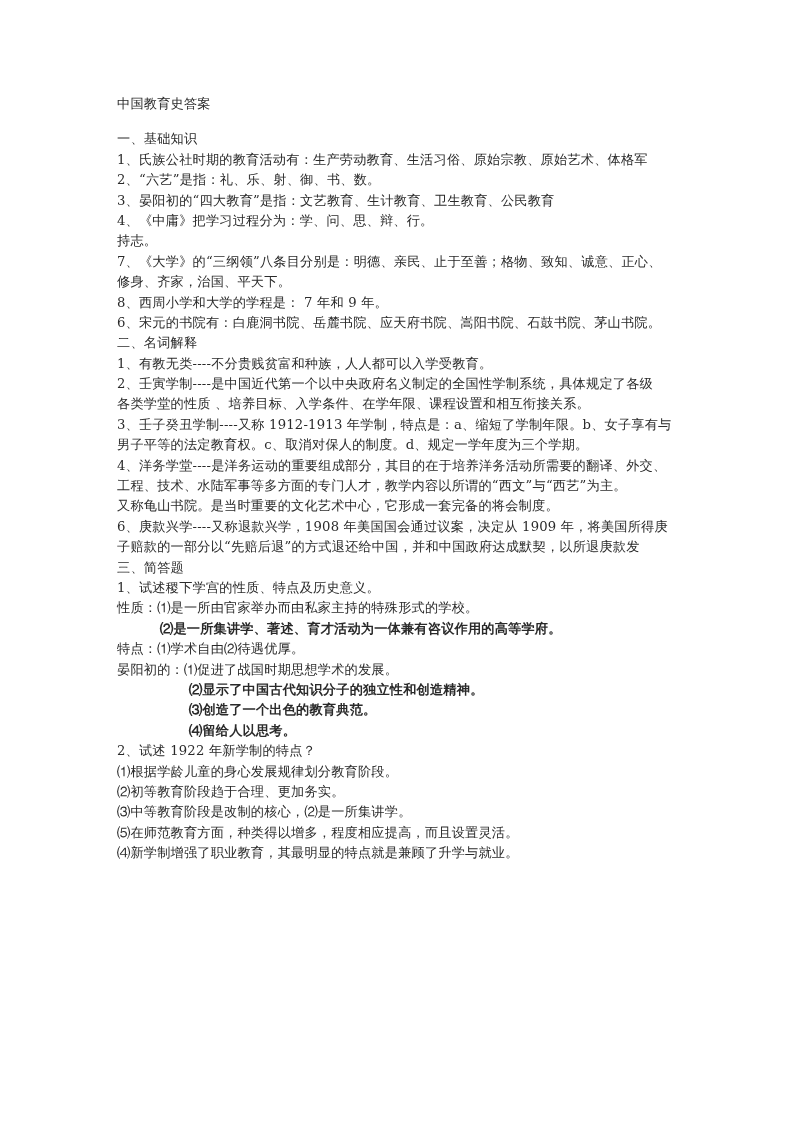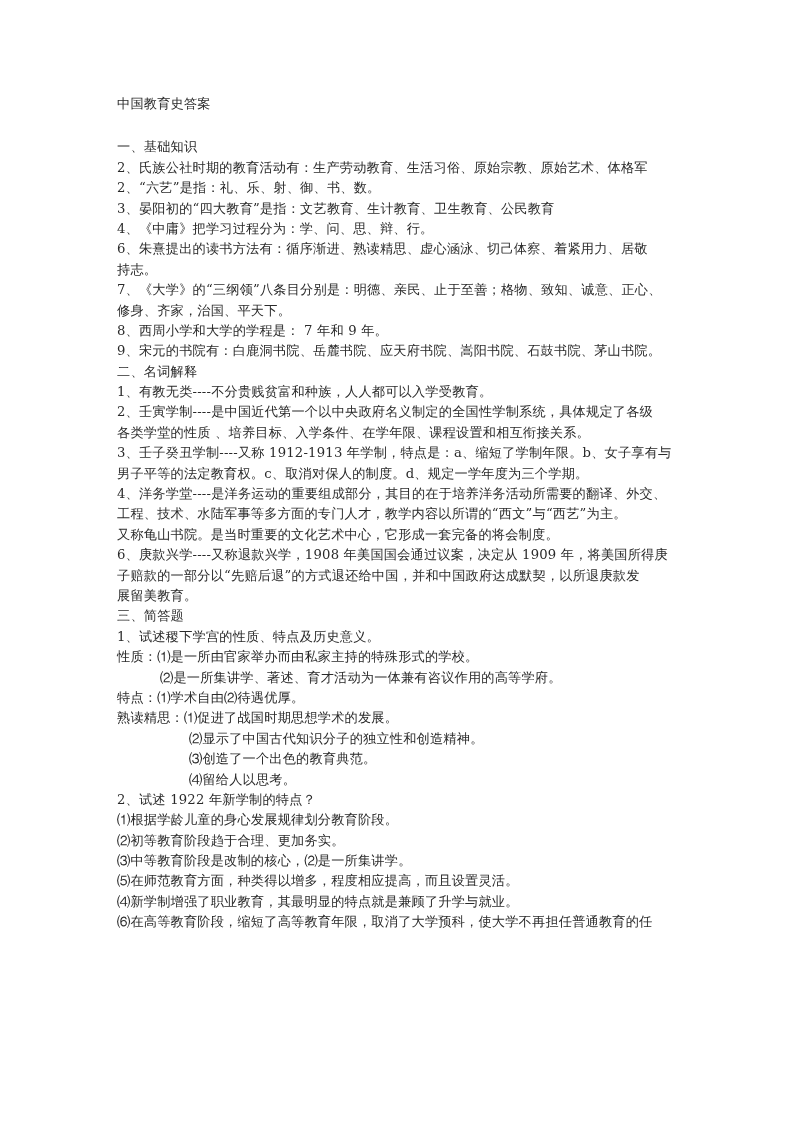--- a/index.html
+++ b/index.html
@@ -21,72 +21,69 @@
       top: 94px;
       width: 566px;
     }
     .line {
       font-size: 13.2px;
       line-height: 20.4px;
       height: 20.4px;
       white-space: nowrap;
       letter-spacing: 0.2px;
     }
-    .title { margin-bottom: 23px; }
-    .indent-1 { padding-left: 43px; }
-    .indent-2 { padding-left: 72px; }
+    .title { margin-bottom: 15px; }
+    .indent-1 { padding-left: 43px; font-weight: bold; }
+    .indent-2 { padding-left: 72px; font-weight: bold; }
   </style>
 </head>
 <body>
 
 <div class="page">
   <div class="line title">中国教育史答案</div>
 
   <div class="line">一、基础知识</div>
   <div>
-    <div class="line">2、氏族公社时期的教育活动有：生产劳动教育、生活习俗、原始宗教、原始艺术、体格军</div>
+    <div class="line">1、氏族公社时期的教育活动有：生产劳动教育、生活习俗、原始宗教、原始艺术、体格军</div>
     <div class="line">2、“六艺”是指：礼、乐、射、御、书、数。</div>
     <div class="line">3、晏阳初的“四大教育”是指：文艺教育、生计教育、卫生教育、公民教育</div>
     <div class="line">4、《中庸》把学习过程分为：学、问、思、辩、行。</div>
-    <div class="line">6、朱熹提出的读书方法有：循序渐进、熟读精思、虚心涵泳、切己体察、着紧用力、居敬</div>
     <div class="line">持志。</div>
     <div class="line">7、《大学》的“三纲领”八条目分别是：明德、亲民、止于至善；格物、致知、诚意、正心、</div>
     <div class="line">修身、齐家，治国、平天下。</div>
     <div class="line">8、西周小学和大学的学程是： 7 年和 9 年。</div>
-    <div class="line">9、宋元的书院有：白鹿洞书院、岳麓书院、应天府书院、嵩阳书院、石鼓书院、茅山书院。</div>
+    <div class="line">6、宋元的书院有：白鹿洞书院、岳麓书院、应天府书院、嵩阳书院、石鼓书院、茅山书院。</div>
   </div>
 
   <div class="line">二、名词解释</div>
   <div>
     <div class="line">1、有教无类----不分贵贱贫富和种族，人人都可以入学受教育。</div>
     <div class="line">2、壬寅学制----是中国近代第一个以中央政府名义制定的全国性学制系统，具体规定了各级</div>
     <div class="line">各类学堂的性质 、培养目标、入学条件、在学年限、课程设置和相互衔接关系。</div>
     <div class="line">3、壬子癸丑学制----又称 1912-1913 年学制，特点是：a、缩短了学制年限。b、女子享有与</div>
     <div class="line">男子平等的法定教育权。c、取消对保人的制度。d、规定一学年度为三个学期。</div>
     <div class="line">4、洋务学堂----是洋务运动的重要组成部分，其目的在于培养洋务活动所需要的翻译、外交、</div>
     <div class="line">工程、技术、水陆军事等多方面的专门人才，教学内容以所谓的“西文”与“西艺”为主。</div>
     <div class="line">又称龟山书院。是当时重要的文化艺术中心，它形成一套完备的将会制度。</div>
     <div class="line">6、庚款兴学----又称退款兴学，1908 年美国国会通过议案，决定从 1909 年，将美国所得庚</div>
     <div class="line">子赔款的一部分以“先赔后退”的方式退还给中国，并和中国政府达成默契，以所退庚款发</div>
-    <div class="line">展留美教育。</div>
   </div>
 
   <div class="line">三、简答题</div>
   <div>
     <div class="line">1、试述稷下学宫的性质、特点及历史意义。</div>
     <div class="line">性质：⑴是一所由官家举办而由私家主持的特殊形式的学校。</div>
     <div class="line indent-1">⑵是一所集讲学、著述、育才活动为一体兼有咨议作用的高等学府。</div>
     <div class="line">特点：⑴学术自由⑵待遇优厚。</div>
-    <div class="line">熟读精思：⑴促进了战国时期思想学术的发展。</div>
+    <div class="line">晏阳初的：⑴促进了战国时期思想学术的发展。</div>
     <div class="line indent-2">⑵显示了中国古代知识分子的独立性和创造精神。</div>
     <div class="line indent-2">⑶创造了一个出色的教育典范。</div>
     <div class="line indent-2">⑷留给人以思考。</div>
   </div>
   <div>
     <div class="line">2、试述 1922 年新学制的特点？</div>
     <div class="line">⑴根据学龄儿童的身心发展规律划分教育阶段。</div>
     <div class="line">⑵初等教育阶段趋于合理、更加务实。</div>
     <div class="line">⑶中等教育阶段是改制的核心，⑵是一所集讲学。</div>
     <div class="line">⑸在师范教育方面，种类得以增多，程度相应提高，而且设置灵活。</div>
     <div class="line">⑷新学制增强了职业教育，其最明显的特点就是兼顾了升学与就业。</div>
-    <div class="line">⑹在高等教育阶段，缩短了高等教育年限，取消了大学预科，使大学不再担任普通教育的任</div>
   </div>
 </div>
 
 </body></html>

